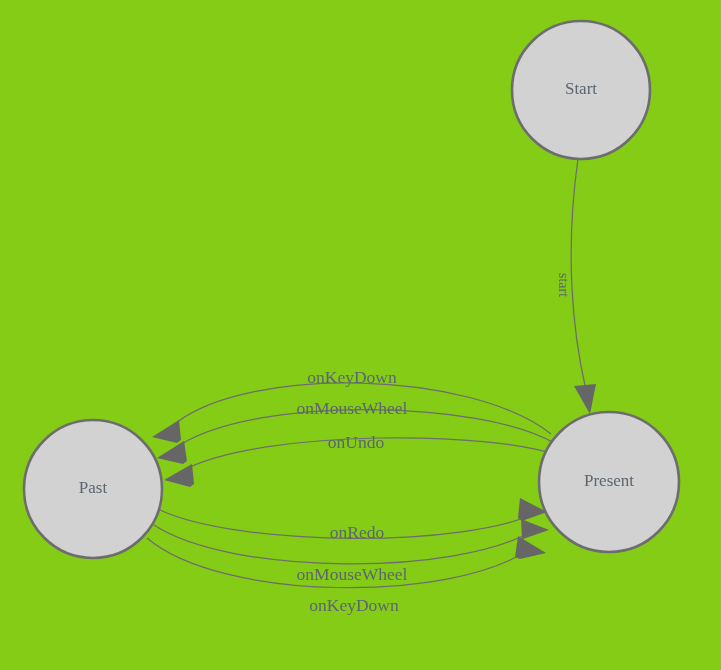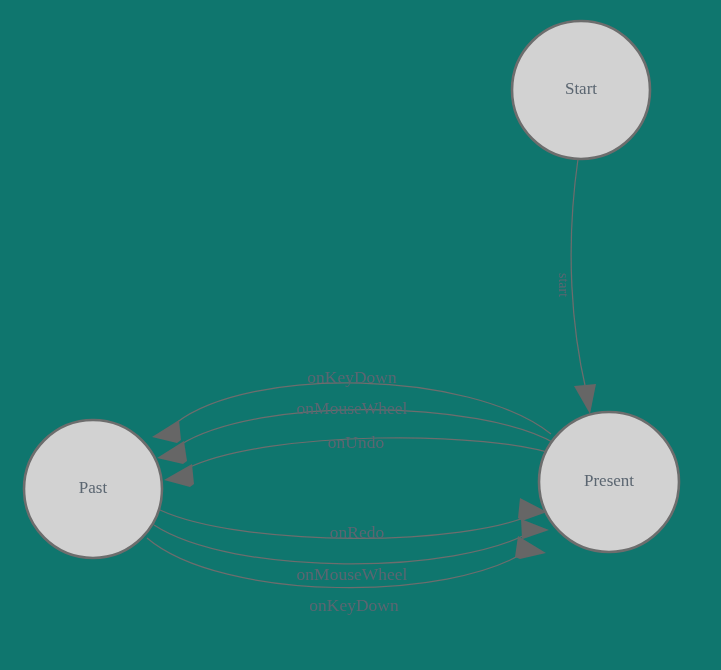--- a/index.html
+++ b/index.html
@@ -10,21 +10,21 @@
   body {
     width: 721px;
     height: 670px;
     overflow: hidden;
     font-family: "Liberation Serif", "DejaVu Serif", serif;
   }
   #diagram-root {
     position: relative;
     width: 721px;
     height: 670px;
-    background: #0f766e;
+    background: #84cc16;
   }
   svg#state-diagram {
     display: block;
     width: 721px;
     height: 670px;
   }
   .node-shape {
     fill: #d2d2d2;
     stroke: #6d6d6d;
     stroke-width: 2.6;

